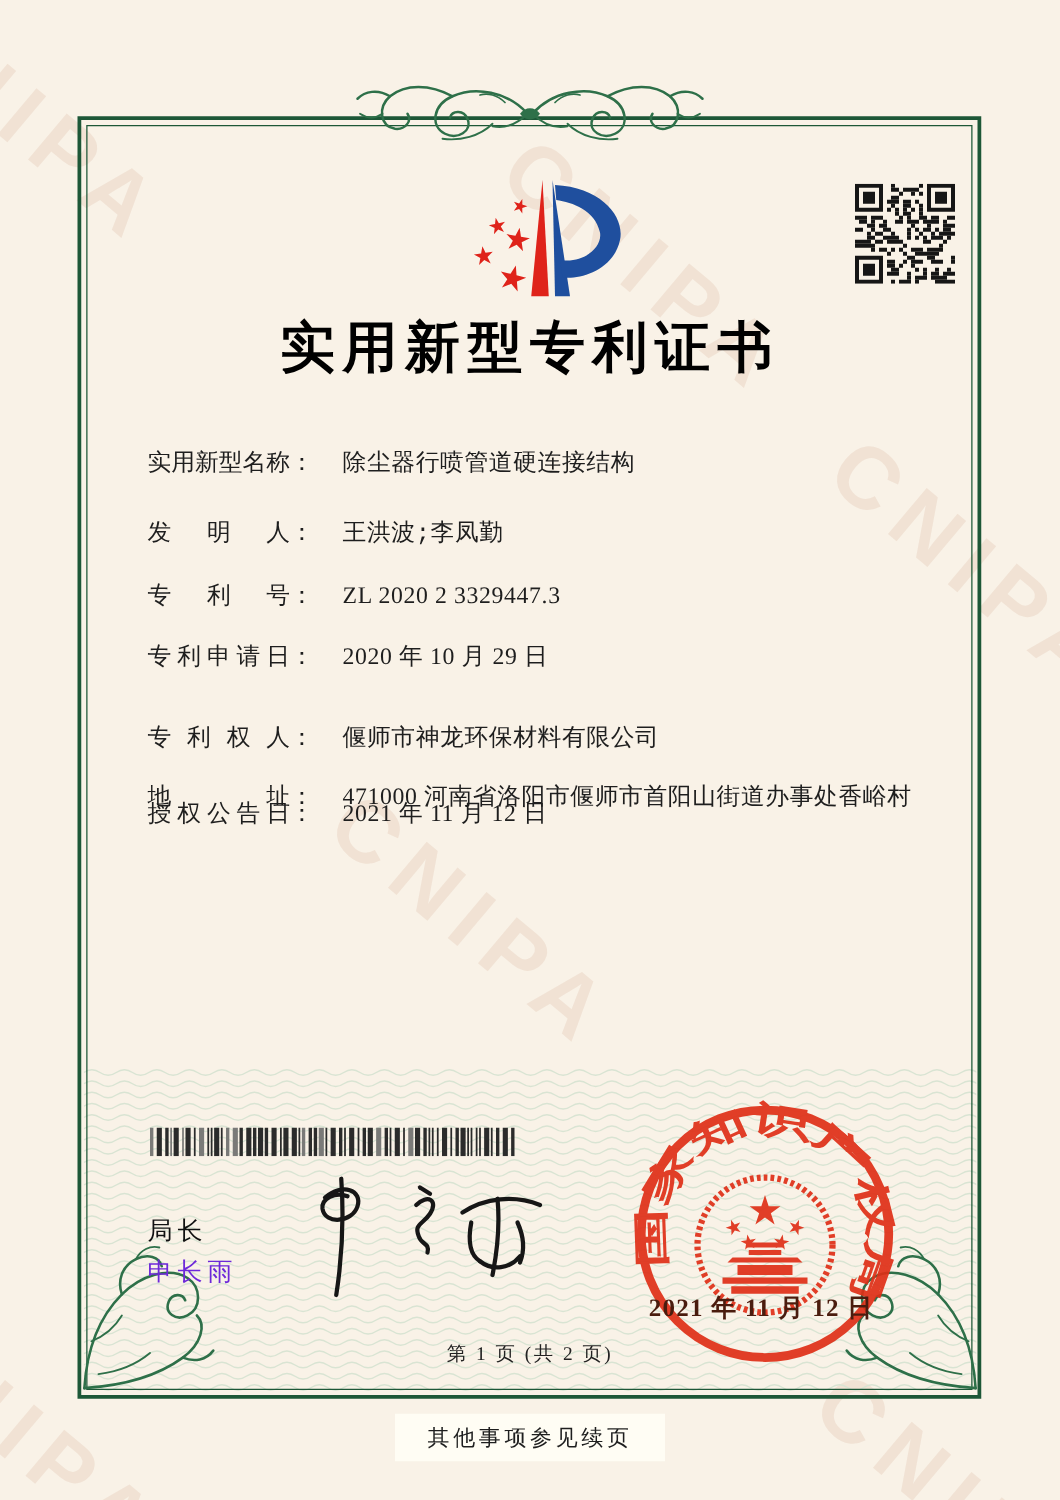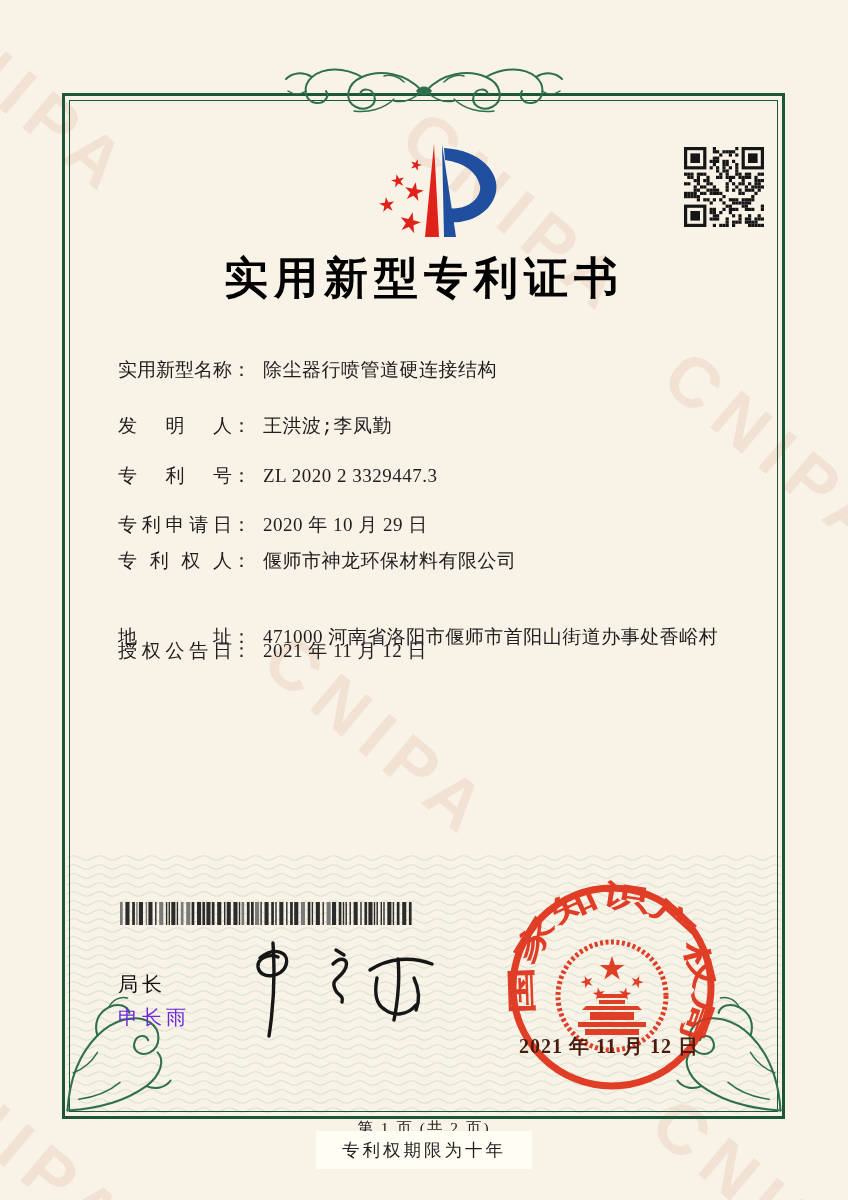--- a/index.html
+++ b/index.html
@@ -30,21 +30,21 @@
 
   .title{position:absolute;left:0;top:249px;width:100%;text-align:center;
          font-size:44px;font-weight:bold;letter-spacing:6px;color:#000000;}
 
   
   .fields{position:absolute;left:118px;top:0;width:612px;}
   .field-row{position:absolute;left:0;width:612px;font-size:19px;color:#1e1e1e;white-space:nowrap;}
   .field-label{display:inline-block;width:114px;text-align:justify;text-align-last:justify;
                vertical-align:top;}
   .field-colon{display:inline-block;}
-  .field-value{display:inline-block;margin-left:12px;letter-spacing:0.5px;}
+  .field-value{display:inline-block;margin-left:23px;letter-spacing:0.5px;}
   .field-group2{position:absolute;left:337px;top:0;}
 
   
   .body-text{position:absolute;left:118px;top:697px;width:616px;font-size:18.5px;
              line-height:31.5px;color:#262626;text-align:justify;}
   .body-text p{margin:0;text-indent:2em;}
 
   
   .barcode{position:absolute;left:120px;top:902px;}
 
@@ -52,21 +52,21 @@
   .sig-title{position:absolute;left:118px;top:971px;font-size:20px;letter-spacing:4px;color:#111;text-align:right;}
   .sig-name{position:absolute;left:118px;top:1004px;font-size:20px;letter-spacing:4px;color:#6d28d9;}
   .sig-script{position:absolute;left:236px;top:938px;}
 
   
   .seal{position:absolute;left:505px;top:880px;}
   .seal-date{position:absolute;left:519px;top:1033px;font-size:20px;font-weight:bold;
              color:#4a1c0e;letter-spacing:1px;white-space:nowrap;}
 
   
-  .page-info{position:absolute;left:0;top:1118px;width:100%;text-align:center;
+  .page-info{position:absolute;left:0;top:1073px;width:100%;text-align:center;
              font-size:15.5px;letter-spacing:2px;color:#222;}
   .continuation{position:absolute;left:50%;top:1131px;transform:translateX(-50%);
                 background:#fffdf4;padding:7px 26px;font-size:17.5px;letter-spacing:3px;
                 color:#1e1e1e;white-space:nowrap;}
 </style>
 </head>
 <body>
 
 <div class="page">
 
@@ -386,21 +386,21 @@
     </div>
     <div class="field-row" style="top:413px;font-family:Liberation Mono, monospace;">
       <span class="field-label">发明人</span><span class="field-colon">：</span><span class="field-value">王洪波;李凤勤</span>
     </div>
     <div class="field-row" style="top:463px;">
       <span class="field-label">专利号</span><span class="field-colon">：</span><span class="field-value">ZL 2020 2 3329447.3</span>
     </div>
     <div class="field-row" style="top:512px;">
       <span class="field-label">专利申请日</span><span class="field-colon">：</span><span class="field-value">2020 年 10 月 29 日</span>
     </div>
-    <div class="field-row" style="top:548px;text-decoration:underline;">
+    <div class="field-row" style="top:577px;text-decoration:underline;">
       <span class="field-label">专利权人</span><span class="field-colon">：</span><span class="field-value">偃师市神龙环保材料有限公司</span>
     </div>
     <div class="field-row" style="top:624px;">
       <span class="field-label">地址</span><span class="field-colon">：</span><span class="field-value">471000 河南省洛阳市偃师市首阳山街道办事处香峪村</span>
     </div>
     <div class="field-row" style="top:638px;">
       <span class="field-label">授权公告日</span><span class="field-colon">：</span><span class="field-value">2021 年 11 月 12 日</span>
     </div>
   </div>
 
@@ -509,15 +509,15 @@
           <rect x="-22" y="16" width="44" height="8"></rect>
           <rect x="-34" y="26" width="68" height="5"></rect>
           <rect x="-27" y="33" width="54" height="6"></rect>
         </g>
       </g>
     </g>
   </svg>
   <div class="seal-date">2021 年 11 月 12 日</div>
 
   <div class="page-info">第 1 页 (共 2 页)</div>
-  <div class="continuation">专利权期限为十年</div>
+  <div class="continuation">其他事项参见续页</div>
 
 </div>
 
 </body></html>

